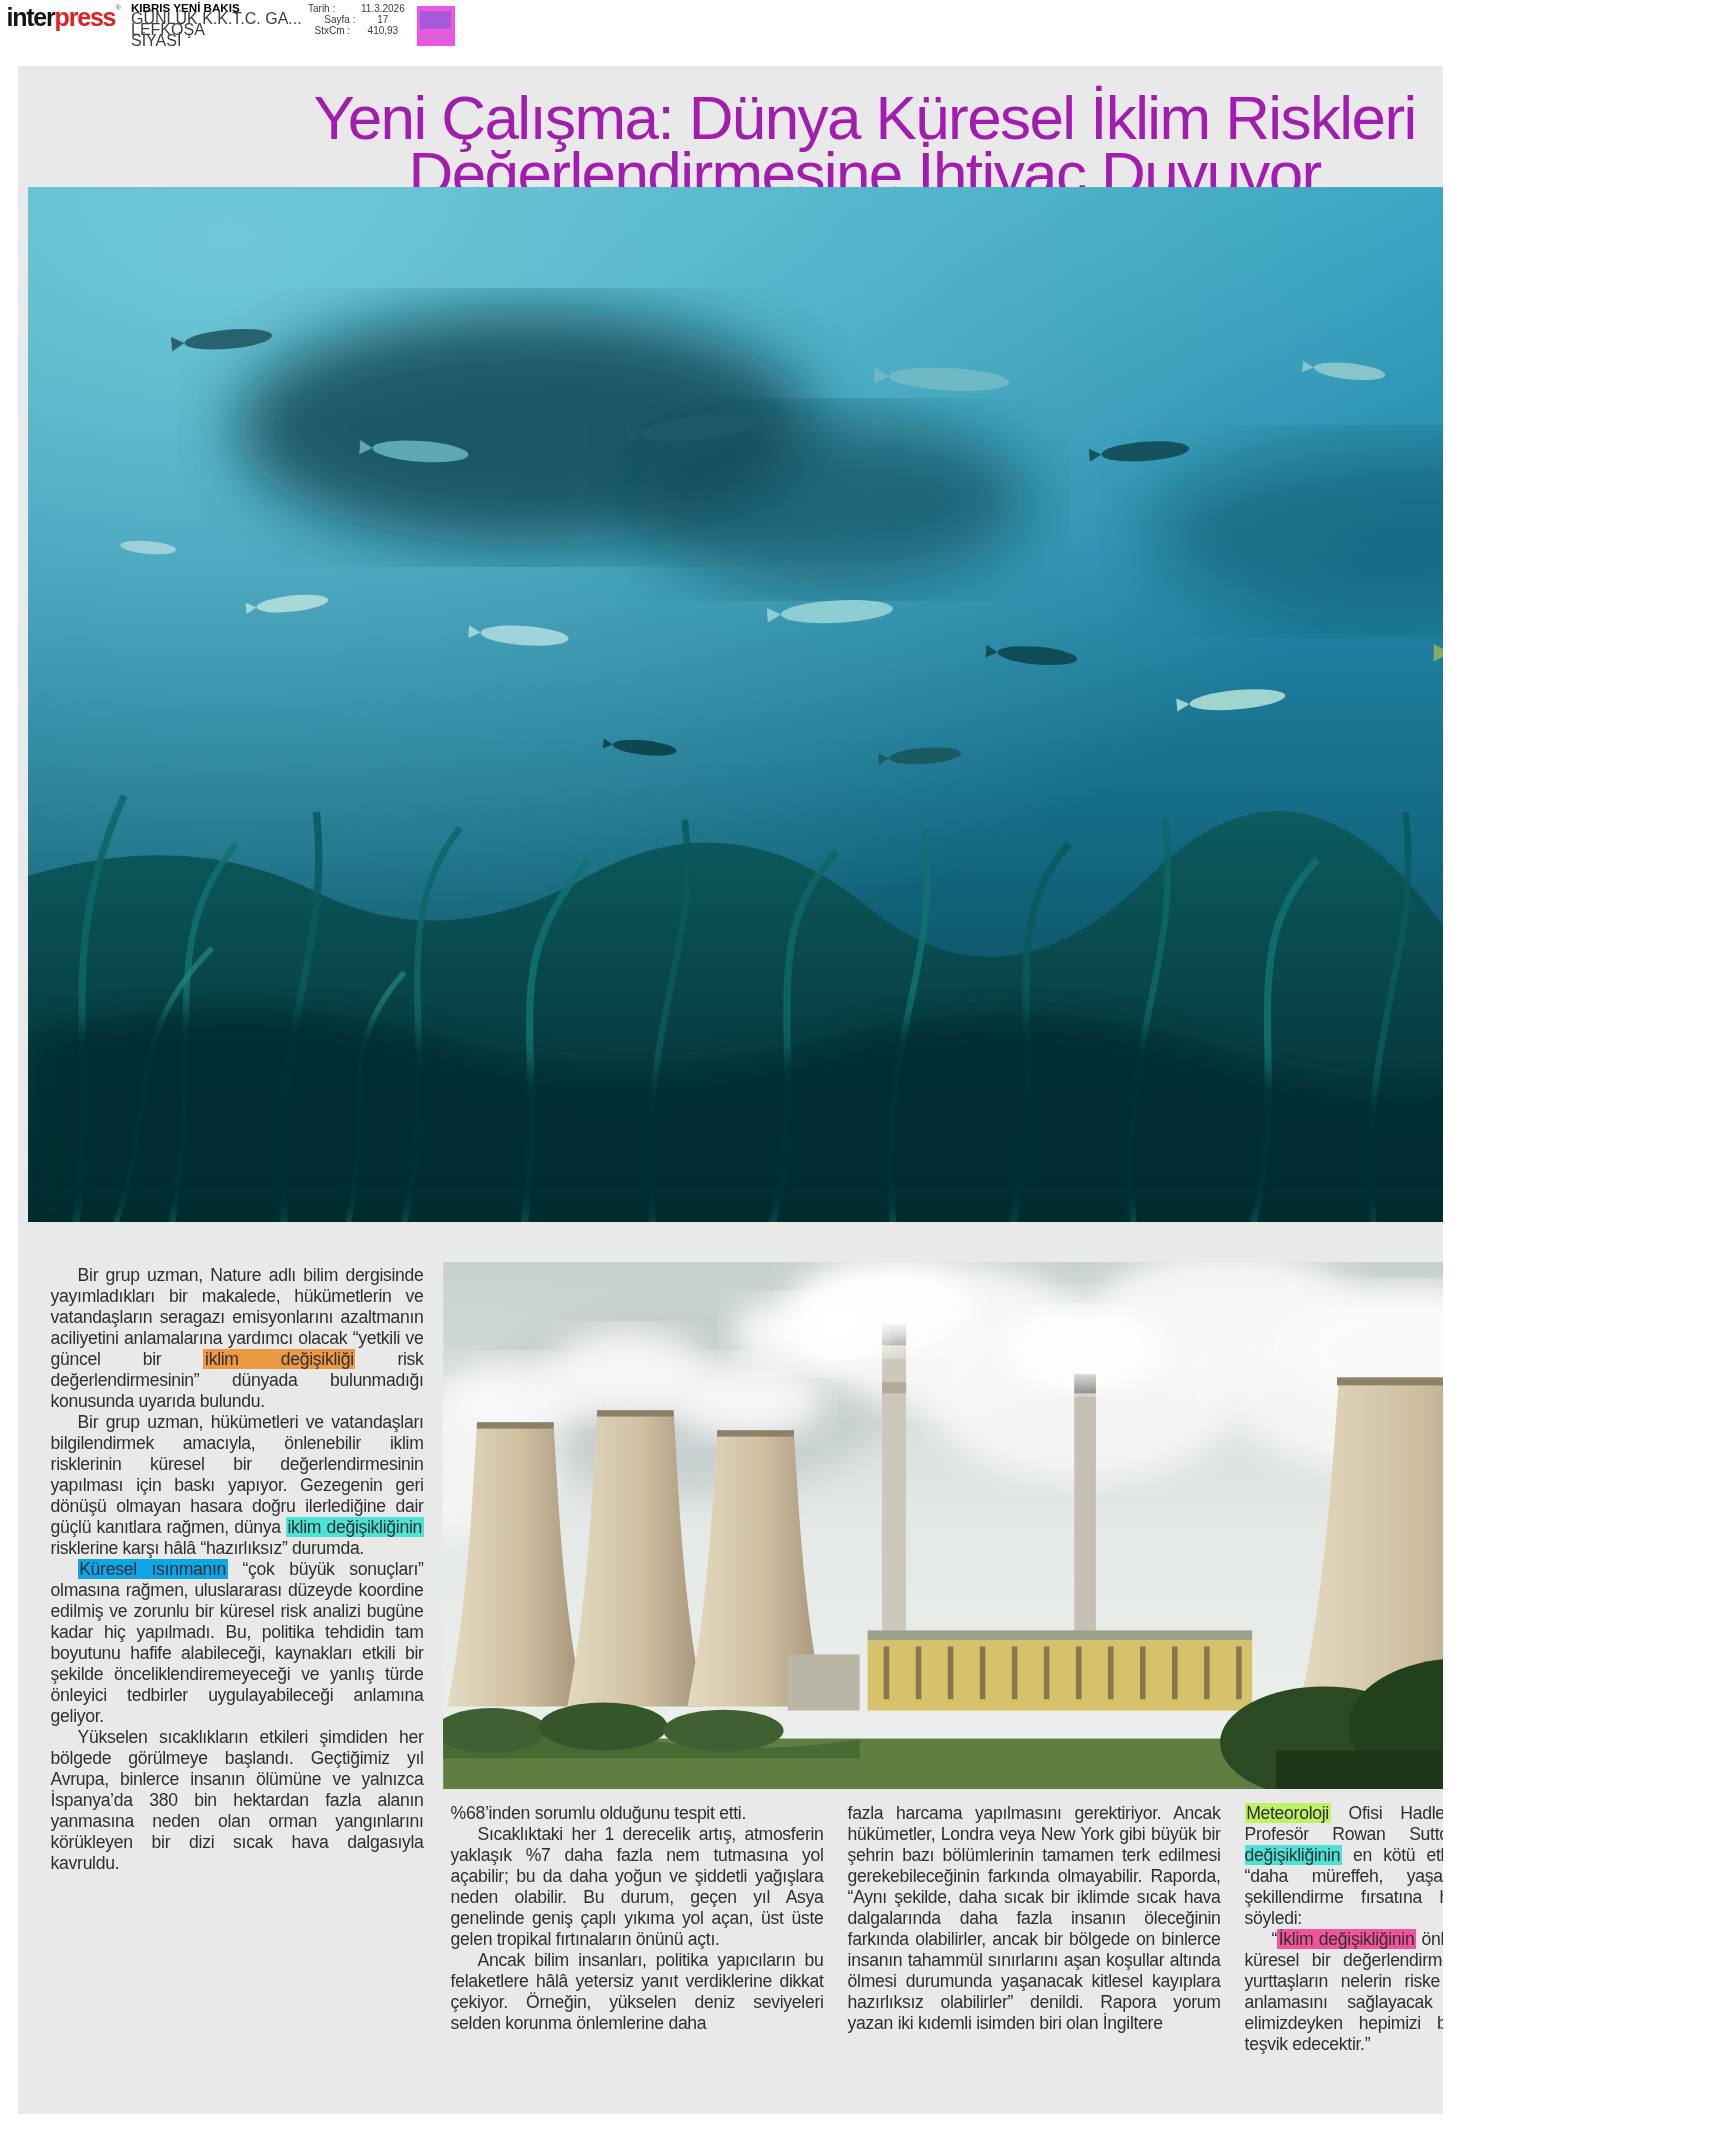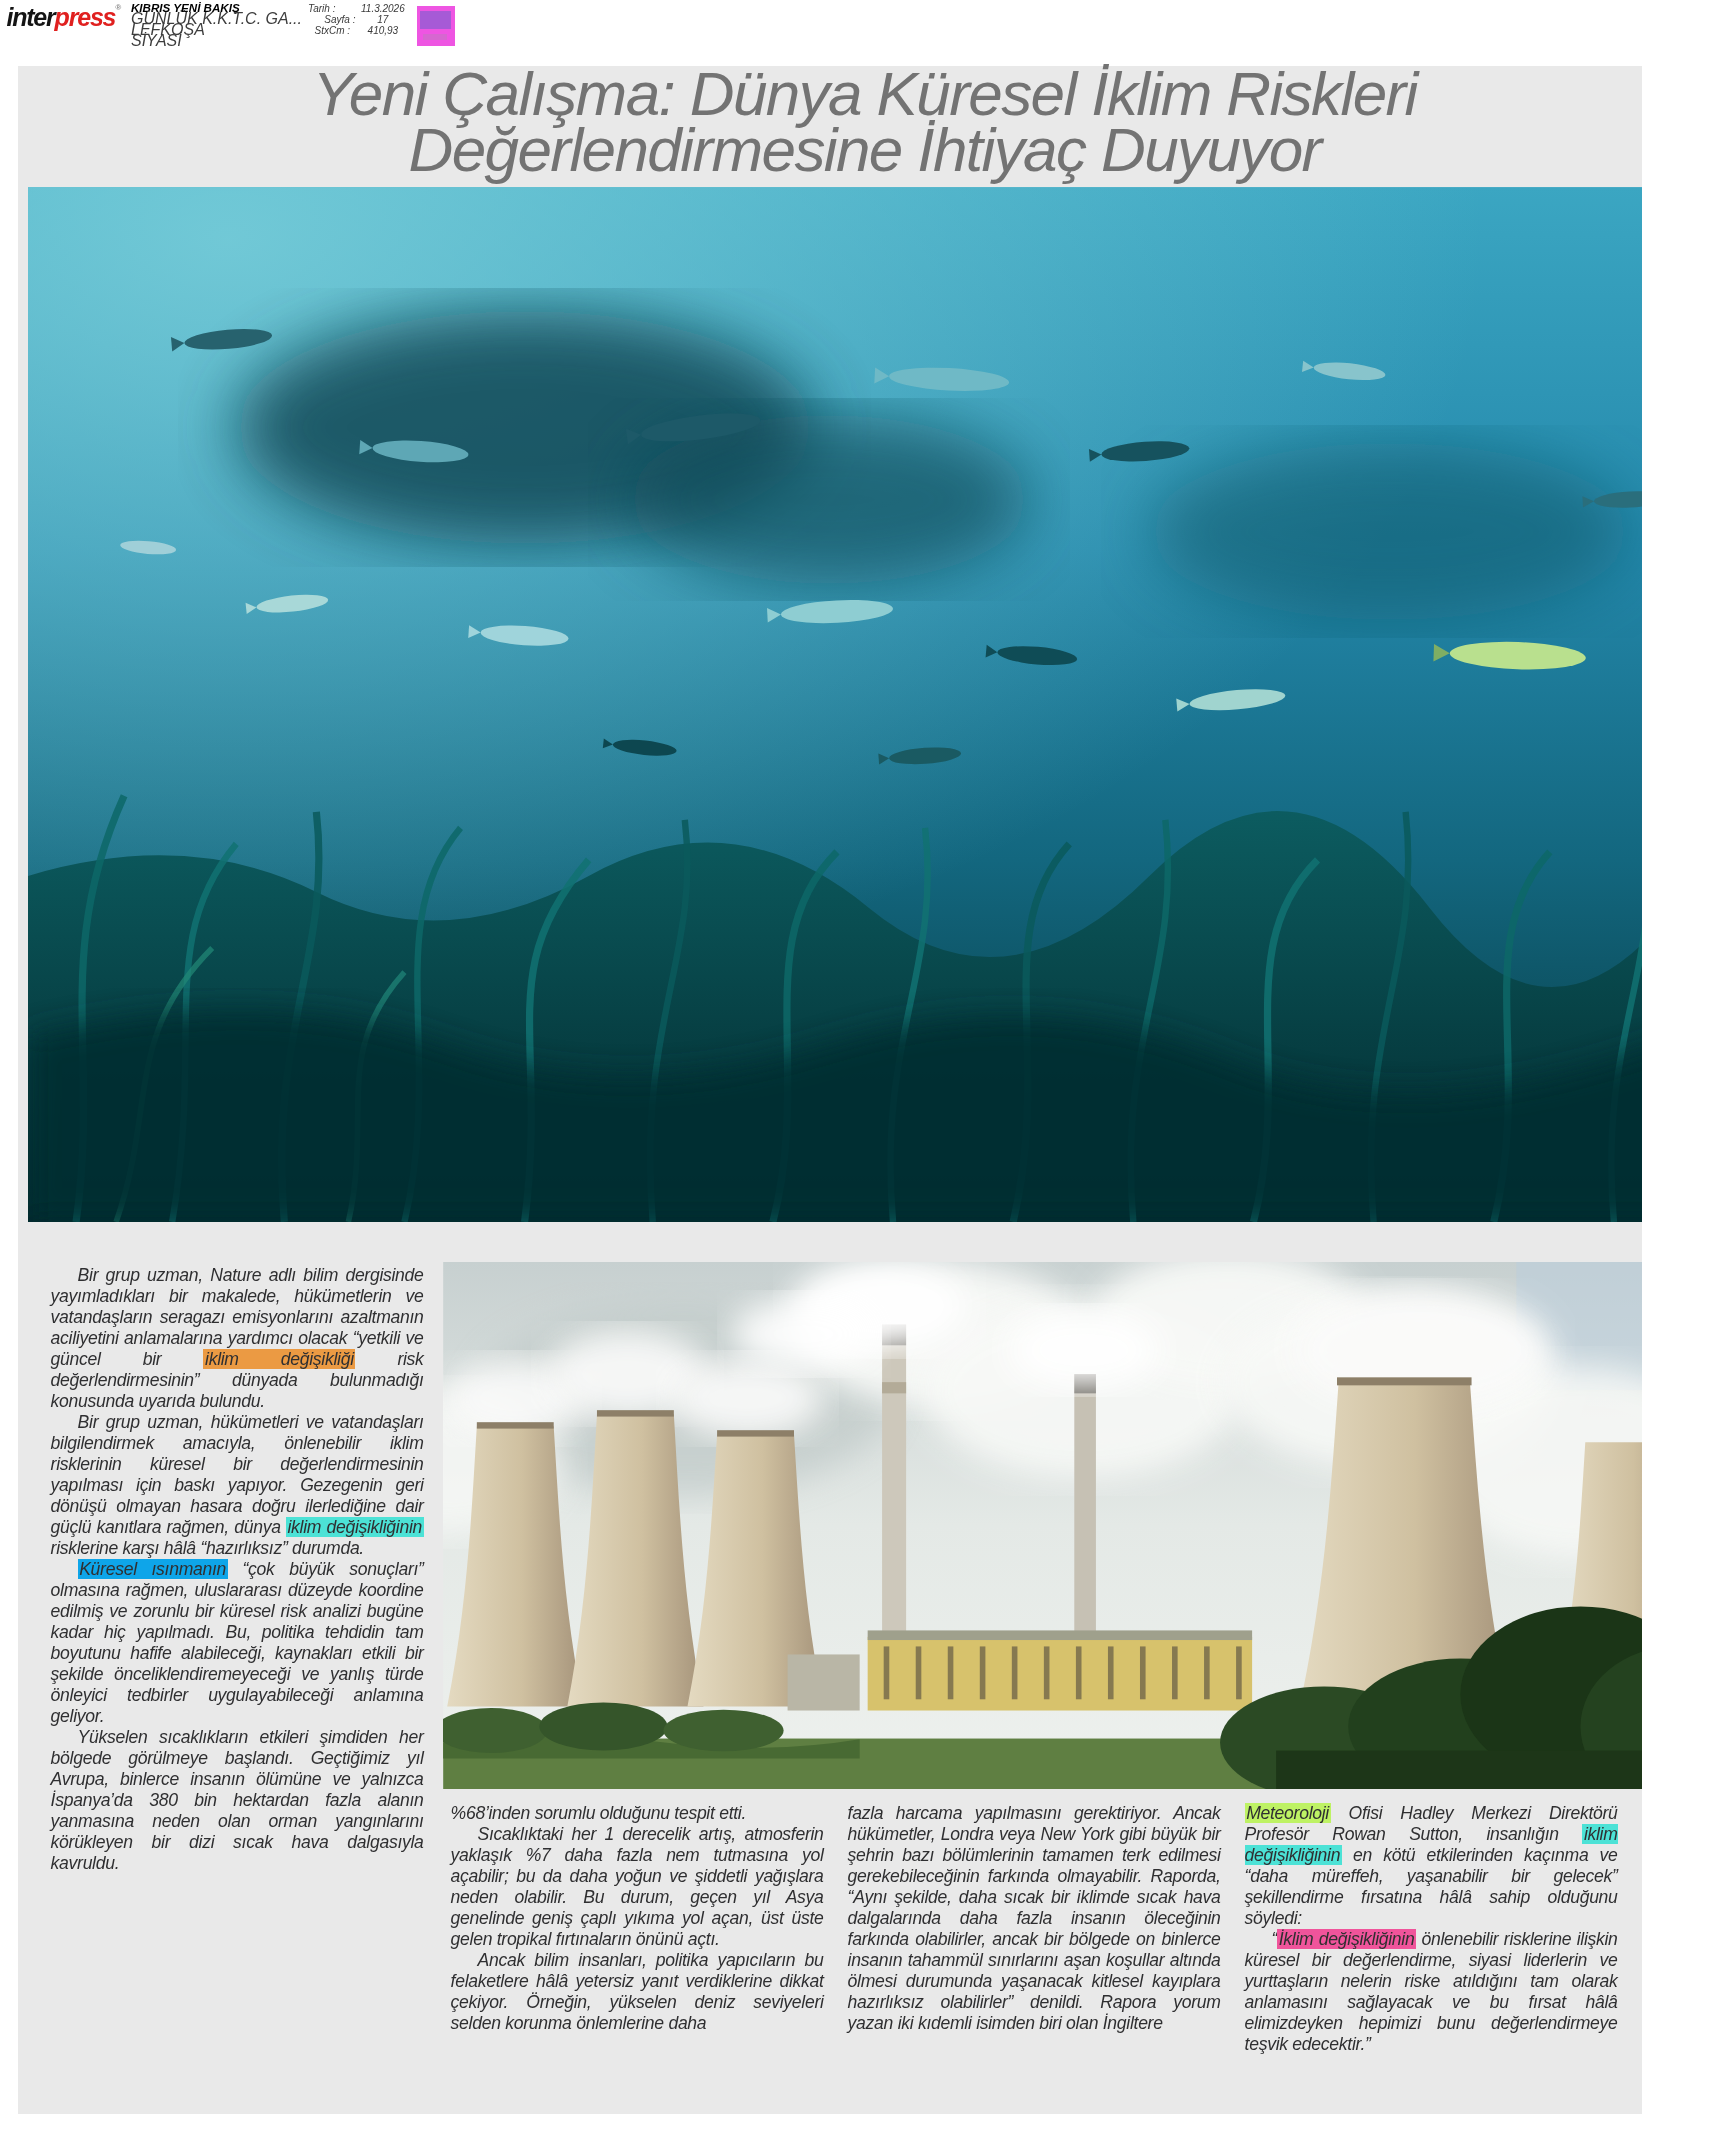--- a/index.html
+++ b/index.html
@@ -1,36 +1,36 @@
 <!DOCTYPE html>
 <html style="font-size:13px"><head>
 <meta charset="utf-8">
 <style>
   html,body{margin:0;padding:0;background:#ffffff;}
-  .page{position:relative;width:1642px;height:2140px;background:#ffffff;overflow:hidden;
-        font-family:"Liberation Sans", sans-serif;font-style:italic;}
+  .page{position:relative;width:1443px;height:2140px;background:#ffffff;overflow:hidden;
+        font-family:"Liberation Sans", sans-serif;}
 
   
   .logo{position:absolute;left:6.4px;top:3.2px;font-size:25px;font-weight:bold;letter-spacing:-1.2px;}
   .logo .lg-black{color:#141414;}
   .logo .lg-red{color:#e0201f;}
   .logo .lg-reg{font-size:8px;color:#8a8a8a;vertical-align:top;letter-spacing:0;}
   .pub{position:absolute;left:131px;top:3.2px;line-height:10.8px;white-space:nowrap;}
   .pub-name{font-size:11.6px;font-weight:bold;color:#000;}
   .pub-sub{font-size:16px;color:#3d3d3d;}
   .meta{position:absolute;left:308px;top:4px;font-size:10px;color:#3a3a3a;line-height:10.8px;}
   .meta-row{display:flex;justify-content:center;}
   .meta-label{width:53px;}
   .thumb{position:absolute;left:417px;top:6.4px;width:38px;height:40px;background:#ee55e2;}
   .thumb-inner{position:absolute;left:3.2px;top:4.8px;width:31px;height:17.6px;background:#a65ad6;}
   .thumb-mark{position:absolute;left:5.6px;bottom:6.4px;width:24px;height:5.6px;background:#d06ccc;opacity:.8;}
 
   
   .content{position:absolute;left:17.6px;top:66px;width:1694px;height:2048px;background:#e9e9e9;}
-  .headline{position:absolute;left:0;top:0;width:100%;text-align:center;color:#737373;
+  .headline{position:absolute;left:0;top:24px;width:100%;text-align:center;color:#a21caf;
             font-size:62px;line-height:56px;font-weight:400;letter-spacing:-1.6px;}
 
   .photo{position:absolute;overflow:hidden;}
   .photo svg{display:block;}
   .photo-underwater{left:10.4px;top:121px;width:1674px;height:1035px;}
   .photo-plant{left:425px;top:1196px;width:1257px;height:527px;}
 
   .col{position:absolute;width:373px;font-size:17.6px;line-height:21px;letter-spacing:-0.3px;
        color:#2f2f31;text-align:justify;}
   .col-1{left:33px;top:1199px;}

